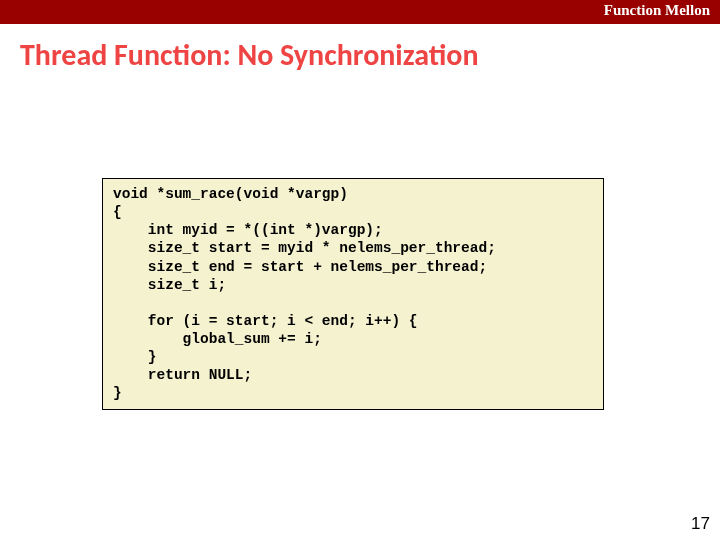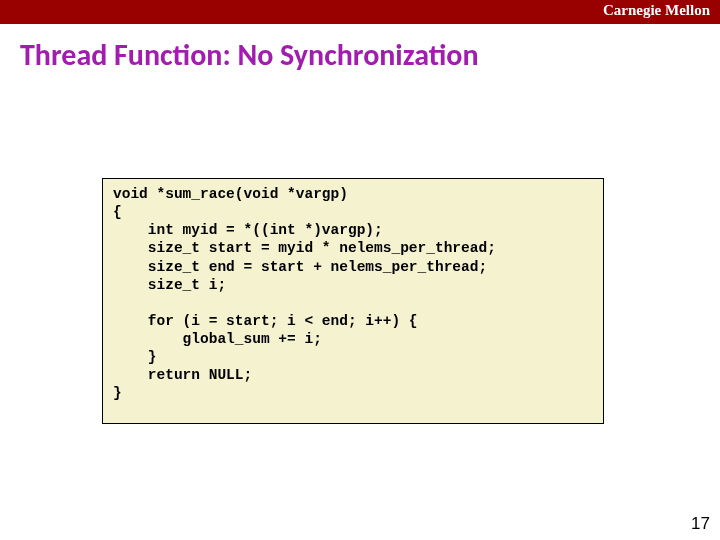--- a/index.html
+++ b/index.html
@@ -23,31 +23,31 @@
     right: 10px;
     top: 2px;
     color: #fff;
     font-family: "Times New Roman", serif;
     font-weight: bold;
     font-size: 15px;
   }
   .title {
     font-size: 30px;
     font-weight: bold;
-    color: #a21caf;
+    color: #ef4444;
     margin: 12px 0 0 20px;
   }
   .code-box {
     position: absolute;
     left: 102px;
     top: 178px;
     width: 502px;
     border: 1.5px solid #000;
     background: #f5f2d0;
-    padding: 6px 10px 20px 10px;
+    padding: 6px 10px 6px 10px;
     box-sizing: border-box;
   }
   .code-box pre {
     margin: 0;
     font-family: "Courier New", monospace;
     font-weight: bold;
     font-size: 14.5px;
     line-height: 1.25;
     white-space: pre;
     color: #000;
@@ -58,21 +58,21 @@
     right: 10px;
     font-size: 17px;
     font-family: Arial, sans-serif;
     color: #000;
   }
 </style>
 </head>
 <body>
 
 <div class="header-bar">
-  <span class="header-label">Carnegie Mellon</span>
+  <span class="header-label">Function Mellon</span>
 </div>
 
 <div class="title">Thread Function: No Synchronization</div>
 
 <div class="code-box">
   <pre>void *sum_race(void *vargp)
 {
     int myid = *((int *)vargp);
     size_t start = myid * nelems_per_thread;
     size_t end = start + nelems_per_thread;

